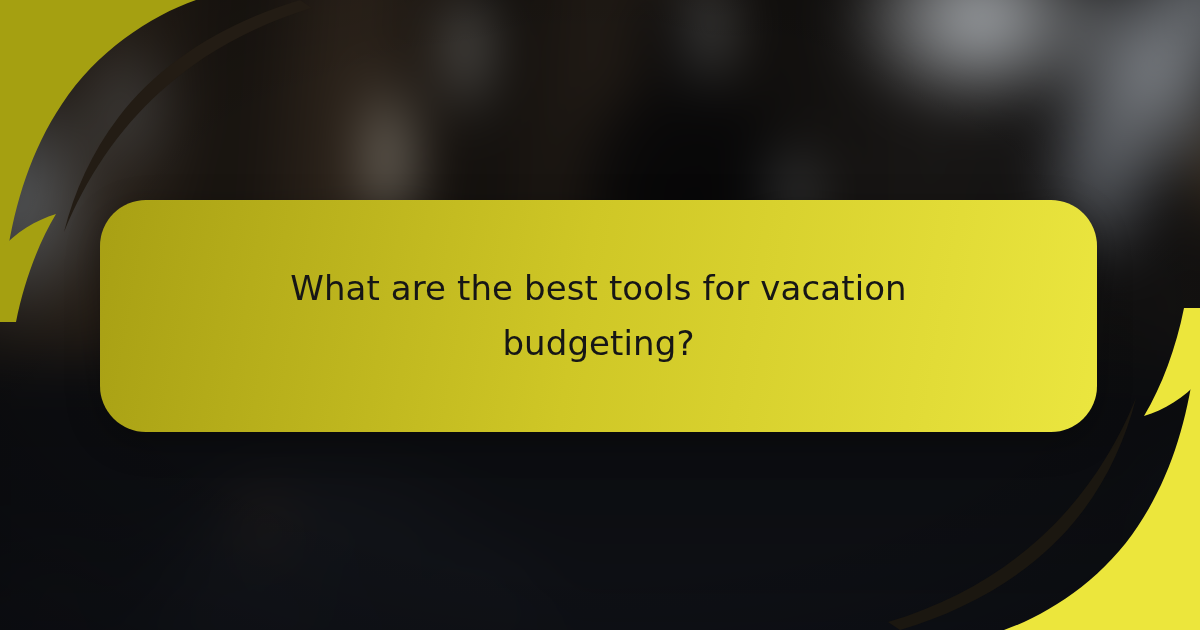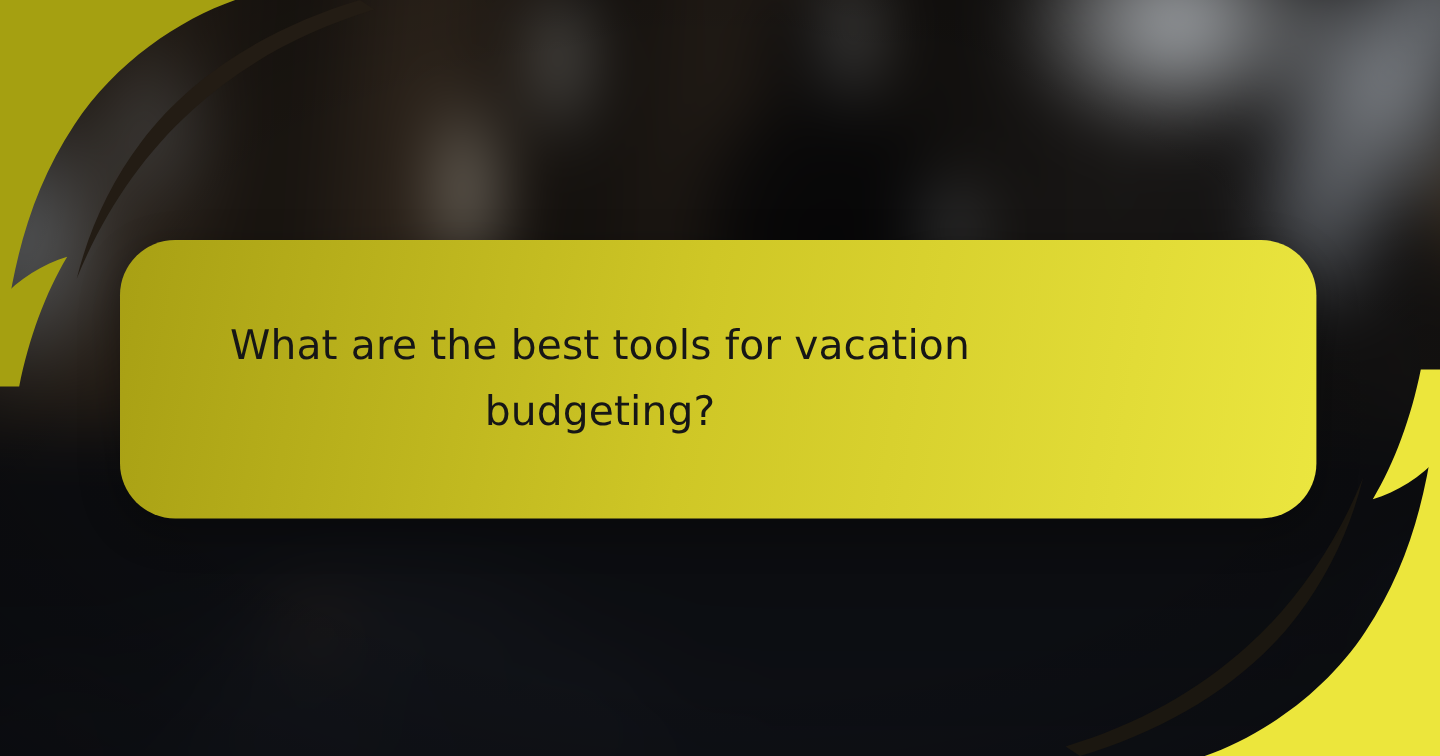--- a/index.html
+++ b/index.html
@@ -112,21 +112,21 @@
   .quote-card {
     position: absolute;
     left: 100px;
     top: 200px;
     width: 997px;
     height: 232px;
     border-radius: 46px;
     z-index: 3;
     display: flex;
     align-items: center;
-    justify-content: flex-start;
+    justify-content: center;
     box-shadow: 0 10px 34px rgba(0,0,0,0.30);
   }
   .quote-text {
     margin: 0;
     padding: 0 70px;
     text-align: center;
     color: #161616;
     font-size: 34px;
     font-weight: 400;
     line-height: 1.62;

